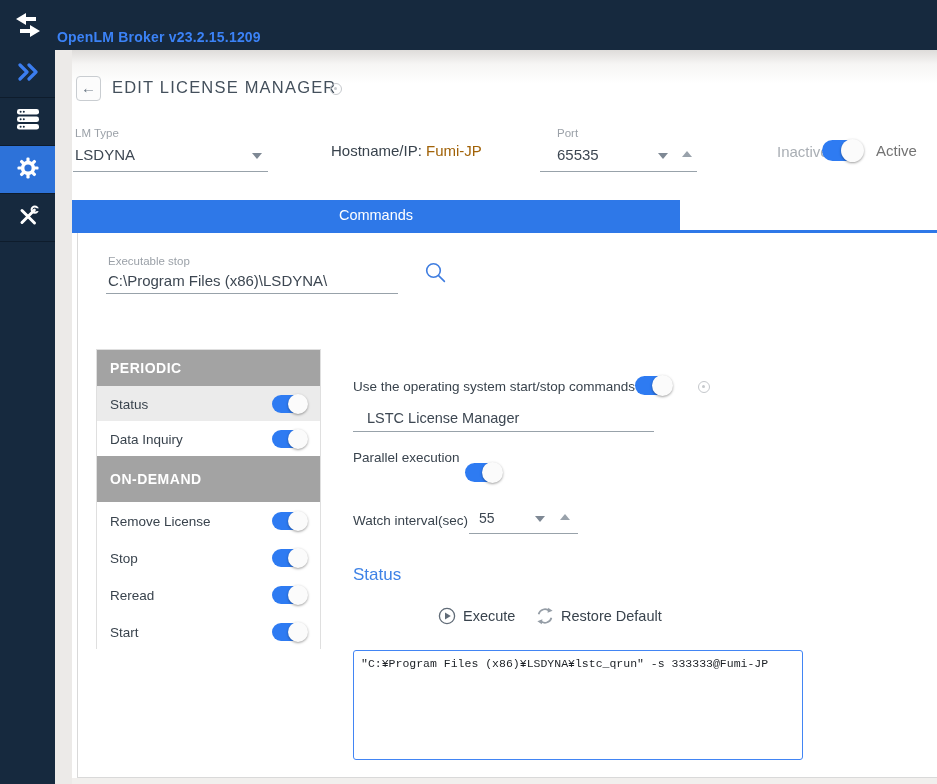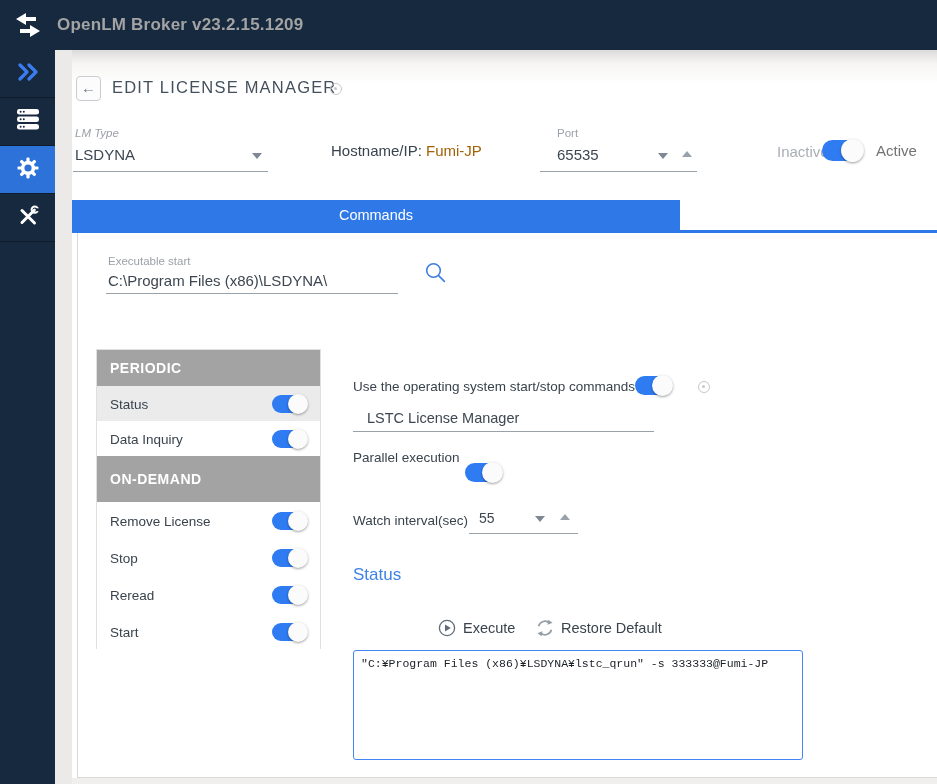--- a/index.html
+++ b/index.html
@@ -4,21 +4,21 @@
 <style>
   * { box-sizing: border-box; margin: 0; padding: 0; }
   html,body { background:#eceae8; }
   body { font-family: "Liberation Sans", sans-serif; }
   #page { position:relative; width:937px; height:784px; overflow:hidden; background:#ffffff; }
   .abs { position:absolute; }
 
   
   #topbar { position:absolute; left:0; top:0; width:937px; height:50px; background:#16293e; z-index:5; }
   #topbar .logo { position:absolute; left:13px; top:12px; }
-  #topbar .apptitle { position:absolute; left:57px; top:0; line-height:50px; color:#a3a3a3; font-size:17px; font-weight:700; letter-spacing:.2px; }
+  #topbar .apptitle { position:absolute; left:57px; top:12px; line-height:50px; color:#3b82f6; font-size:14px; font-weight:700; letter-spacing:.2px; }
 
   
   #sidebar { position:absolute; left:0; top:50px; width:55px; height:734px; background:#16293e; z-index:4; }
   .navitem { position:absolute; left:0; width:55px; height:48px; display:flex; align-items:center; justify-content:center; border-bottom:1px solid #0e1c2c; cursor:pointer; }
   .navitem.active { background:#2d72d9; }
   #strip { position:absolute; left:55px; top:50px; width:17px; height:734px; background:#eceae8; }
 
   
   #main { position:absolute; left:72px; top:50px; width:865px; height:734px; background:#ffffff; }
   #topshadow { position:absolute; left:0; top:0; width:865px; height:34px; background:linear-gradient(180deg,#dedcda 0,#f6f5f4 14px,#ffffff 34px); }
@@ -54,21 +54,21 @@
   
   #cmdlist { position:absolute; left:18px; top:116px; width:225px; height:300px; border:1px solid #dfdfdf; background:#f97316; }
   .lhdr { position:absolute; left:0; width:223px; background:#a3a3a3; color:#ffffff; font-size:14px; font-weight:700; letter-spacing:.5px; padding-left:13px; display:flex; align-items:center; }
   .lrow { position:absolute; left:0; width:223px; height:35px; background:#ffffff; cursor:pointer; }
   .lrow.sel { background:#ebebeb; }
   .lrow .rlabel { position:absolute; left:13px; top:50%; transform:translateY(-50%); font-size:13.5px; color:#39434d; }
   .lrow .toggle { right:14px; top:50%; margin-top:-9px; }
 
   .small-label { position:absolute; font-size:13.5px; color:#39434d; }
   .sec-title { position:absolute; font-size:17px; color:#3e82e6; font-weight:500; }
-  .btn { position:absolute; display:flex; align-items:center; gap:7px; cursor:pointer; font-size:14.5px; color:#39434d; background:none; border:none; font-family:inherit;margin-top:12px; }
+  .btn { position:absolute; display:flex; align-items:center; gap:7px; cursor:pointer; font-size:14.5px; color:#39434d; background:none; border:none; font-family:inherit; }
 
   #cmdbox { position:absolute; left:275px; top:417px; width:450px; height:110px; border:1.5px solid #4285f4; border-radius:3px; background:#ffffff; color:#1c2025; font-family:Liberation Mono, monospace; font-size:11.5px; line-height:1.55; padding:4px 7px; resize:none; outline:none; overflow:hidden; }
 </style>
 </head>
 <body>
 
 <div id="page">
 
   <div id="topbar">
     <span class="logo">
@@ -144,21 +144,21 @@
 
   <div id="strip"></div>
 
   <div id="main">
     <div id="topshadow"></div>
 
     <div class="backbtn"><span>←</span></div>
     <div class="pagetitle">EDIT LICENSE MANAGER</div>
     <span class="info" style="left:258px; top:33px;"></span>
 
-    <span class="field-label" style="left:3px; top:77px;font-style:italic;">LM Type</span>
+    <span class="field-label" style="left:3px; top:77px;">LM Type</span>
     <span class="field-value" style="left:3px; top:96px;">LSDYNA</span>
     <span class="caret-dn" style="left:180px; top:103px;"></span>
     <span class="uline" style="left:1px; top:121px; width:195px;"></span>
 
     <span class="field-value" style="left:259px; top:92px; color:#39434d;">Hostname/IP:</span>
     <span class="field-value" style="left:354px; top:92px; color:#a16207;">Fumi-JP</span>
 
     <span class="field-label" style="left:485px; top:77px;">Port</span>
     <span class="field-value" style="left:485px; top:96px;">65535</span>
     <span class="caret-dn" style="left:586px; top:103px;"></span>
@@ -168,21 +168,21 @@
     <span class="field-value" style="left:705px; top:93px; color:#a9aeb4;">Inactive</span>
     <span class="toggle lg" style="left:750px; top:90px;"></span>
     <span class="field-value" style="left:804px; top:92px; color:#737373;">Active</span>
 
     <div id="tabbar">
       <div id="tab-commands">Commands</div>
     </div>
 
     <div id="panel">
 
-      <span class="field-label" style="left:30px; top:22px;">Executable start</span>
+      <span class="field-label" style="left:30px; top:22px;">Executable stop</span>
       <span class="field-value" style="left:30px; top:39px;">C:\Program Files (x86)\LSDYNA\</span>
       <span class="uline" style="left:28px; top:60px; width:292px;"></span>
       <span class="abs" style="left:347px; top:29px; cursor:pointer;">
         <svg width="22" height="22" viewBox="0 0 22 22">
           <circle cx="8.5" cy="8.5" r="6.8" fill="none" stroke="#3f7de0" stroke-width="1.6"></circle>
           <line x1="13.6" y1="13.6" x2="19.4" y2="19.4" stroke="#3f7de0" stroke-width="1.6" stroke-linecap="round"></line>
         </svg>
       </span>
 
       <div id="cmdlist">

